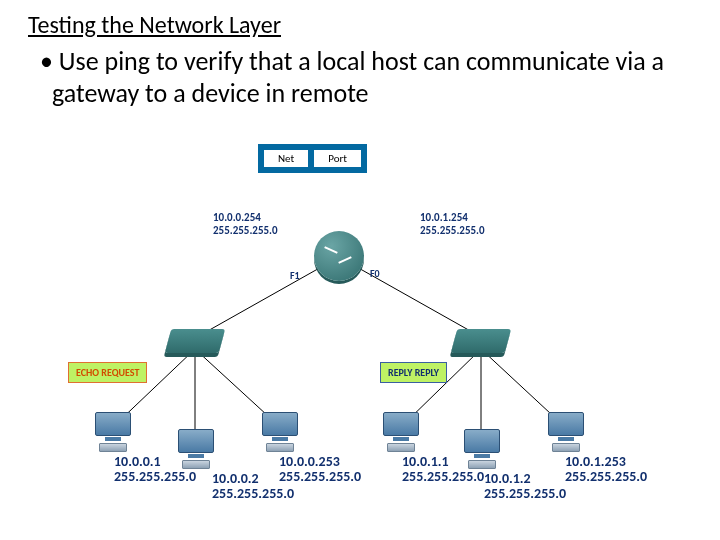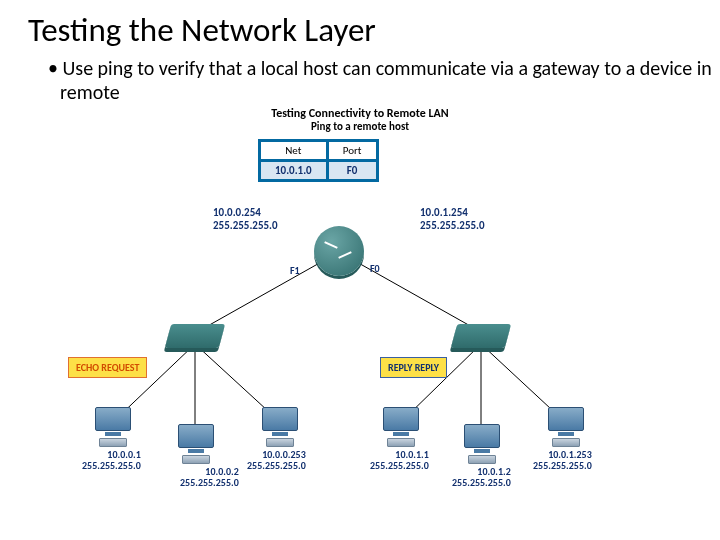--- a/index.html
+++ b/index.html
@@ -1,44 +1,44 @@
 <!DOCTYPE html>
 <html><head>
 <meta charset="utf-8">
 <style>
   * { box-sizing: border-box; margin: 0; padding: 0; }
   body { width: 720px; height: 540px; font-family: Calibri, Arial, sans-serif; background: #fff; color: #000; position: relative; overflow: hidden; }
-  .title { font-size: 33px; padding: 10px 0 0 28px; }
-  .bullet { font-size: 20px; padding: 6px 0 0 52px; text-indent: -12px; margin-left: 8px; }
+  .title { font-size: 24px; padding: 10px 0 0 28px; text-decoration: underline; }
+  .bullet { font-size: 26px; padding: 6px 0 0 52px; text-indent: -12px; }
   .diagram { position: relative; width: 720px; height: 440px; }
   .diag-title { position: absolute; left: 0; right: 0; text-align: center; font-weight: 700; font-size: 12px; top: 2px; }
   .diag-sub { position: absolute; left: 0; right: 0; text-align: center; font-weight: 700; font-size: 11px; top: 16px; }
   .rtable { position: absolute; left: 258px; top: 35px; border-collapse: collapse; font-size: 11px; }
-  .rtable th, .rtable td { border: 3px solid #0369a1; padding: 2px 14px; text-align: center; }
+  .rtable th, .rtable td { border: 6px solid #0369a1; padding: 2px 14px; text-align: center; }
   .rtable th { background: #fff; font-weight: 400; }
   .rtable td { background: #d9e6f2; color: #12306e; font-weight: 700; }
   .iface-left { position: absolute; left: 213px; top: 103px; font-size: 11px; color: #12306e; font-weight: 700; line-height: 1.15; }
   .iface-right { position: absolute; left: 420px; top: 103px; font-size: 11px; color: #12306e; font-weight: 700; line-height: 1.15; }
   .router { position: absolute; left: 314px; top: 122px; width: 50px; height: 50px; background: radial-gradient(circle at 35% 30%, #6aa5a5, #2f6b6b); border-radius: 50%; box-shadow: 0 3px 0 #265a5a; }
   .router::before, .router::after { content: ""; position: absolute; width: 14px; height: 2px; background: #fff; }
   .router::before { top: 18px; left: 10px; transform: rotate(25deg); }
   .router::after  { top: 28px; left: 24px; transform: rotate(-25deg); }
   .port-l { position: absolute; left: 290px; top: 160px; font-size: 10px; font-weight: 700; color: #12306e; }
   .port-r { position: absolute; left: 370px; top: 158px; font-size: 10px; font-weight: 700; color: #12306e; }
   .switch { position: absolute; width: 54px; height: 24px; background: linear-gradient(#4a8e8e,#2f6b6b); border-radius: 3px; transform: skewX(-15deg); box-shadow: 0 4px 0 #265a5a; }
   .switch-l { left: 168px; top: 220px; }
   .switch-r { left: 454px; top: 220px; }
-  .badge { position: absolute; font-size: 10px; font-weight: 700; border: 1px solid; padding: 3px 7px; background: #fde047; }
+  .badge { position: absolute; font-size: 10px; font-weight: 700; border: 1px solid; padding: 3px 7px; background: #bef264; }
   .badge-req { left: 68px; top: 253px; border-color: #e07030; color: #d24c00; }
   .badge-rep { left: 380px; top: 253px; border-color: #3a5fa0; color: #12306e; }
   .host { position: absolute; width: 36px; }
   .monitor { width: 36px; height: 24px; background: linear-gradient(#88acc8,#4a7aa5); border: 1px solid #2b4f74; border-radius: 2px; }
   .stand { width: 16px; height: 4px; background: #4a7aa5; margin: 1px auto 0; }
   .base { width: 28px; height: 9px; background: linear-gradient(#c9d4df,#8ea2b5); margin: 2px auto 0; border: 1px solid #6f8396; border-radius: 1px; }
-  .hlabel { position: absolute; font-size: 10px; color: #12306e; font-weight: 700; text-align: right; line-height: 1.1; white-space: nowrap; }
+  .hlabel { position: absolute; font-size: 14px; color: #12306e; font-weight: 700; text-align: left; line-height: 1.1; white-space: nowrap; margin-left: 32px; }
   svg.lines { position: absolute; left: 0; top: 0; width: 720px; height: 440px; pointer-events: none; }
   svg.lines line { stroke: #000; stroke-width: 1; }
 </style>
 </head>
 <body>
 
 <div class="title">Testing the Network Layer</div>
 <div class="bullet">• Use ping to verify that a local host can communicate via a gateway to a device in remote</div>
 
 <div class="diagram">
@@ -46,32 +46,26 @@
     <line x1="339" y1="148" x2="197" y2="228"></line>
     <line x1="339" y1="148" x2="481" y2="228"></line>
     <line x1="195" y1="240" x2="113" y2="318"></line>
     <line x1="195" y1="240" x2="195" y2="335"></line>
     <line x1="195" y1="240" x2="280" y2="318"></line>
     <line x1="481" y1="240" x2="401" y2="318"></line>
     <line x1="481" y1="240" x2="481" y2="335"></line>
     <line x1="481" y1="240" x2="565" y2="318"></line>
   </svg>
 
-  <div class="diag-title">Testing Connectivity to Remote LAN</div>
-  <div class="diag-sub">Ping to a remote host</div>
 
   <table class="rtable">
     <tbody>
         <tr>
           <th>Net</th>
           <th>Port</th>
-        </tr>
-    <tr>
-          <td>10.0.1.0</td>
-          <td>F0</td>
         </tr>
   </tbody>
     </table>
 
   <div class="iface-left">
     <div>10.0.0.254</div>
     <div>255.255.255.0</div>
   </div>
   <div class="iface-right">
     <div>10.0.1.254</div>

